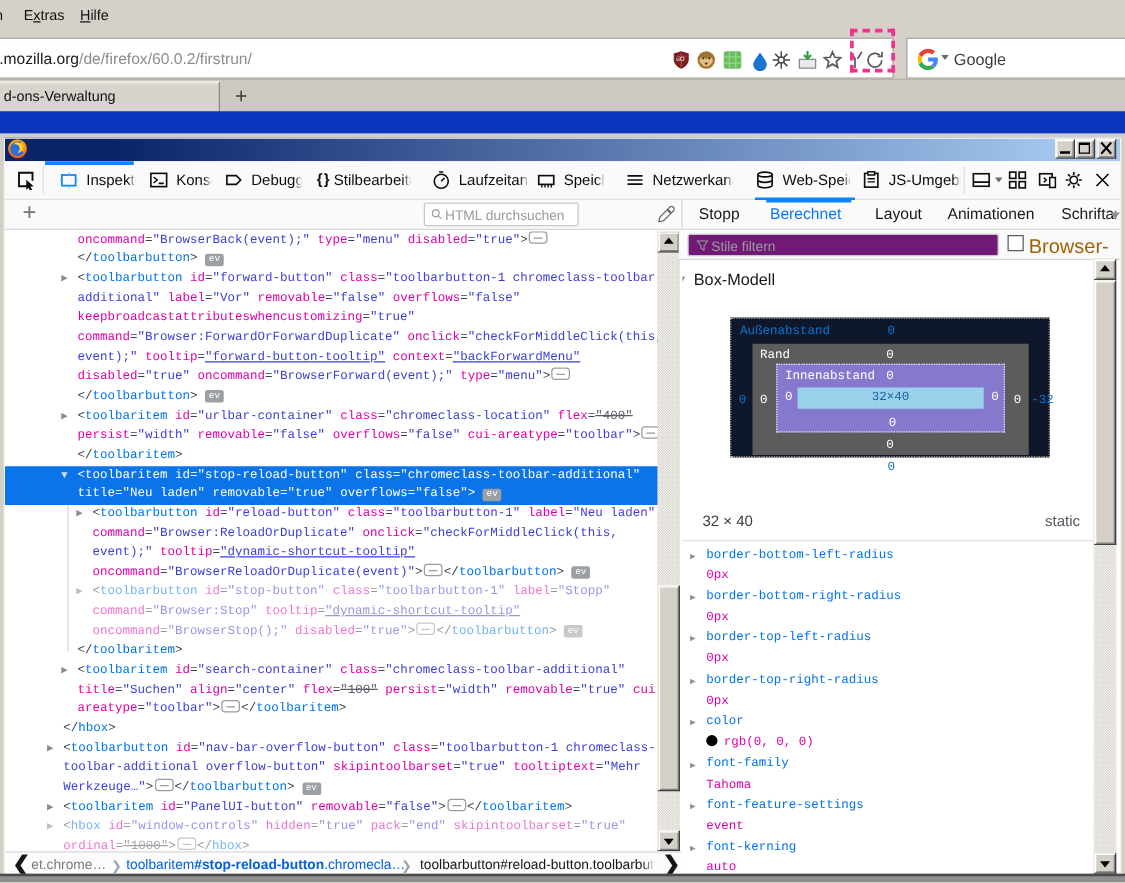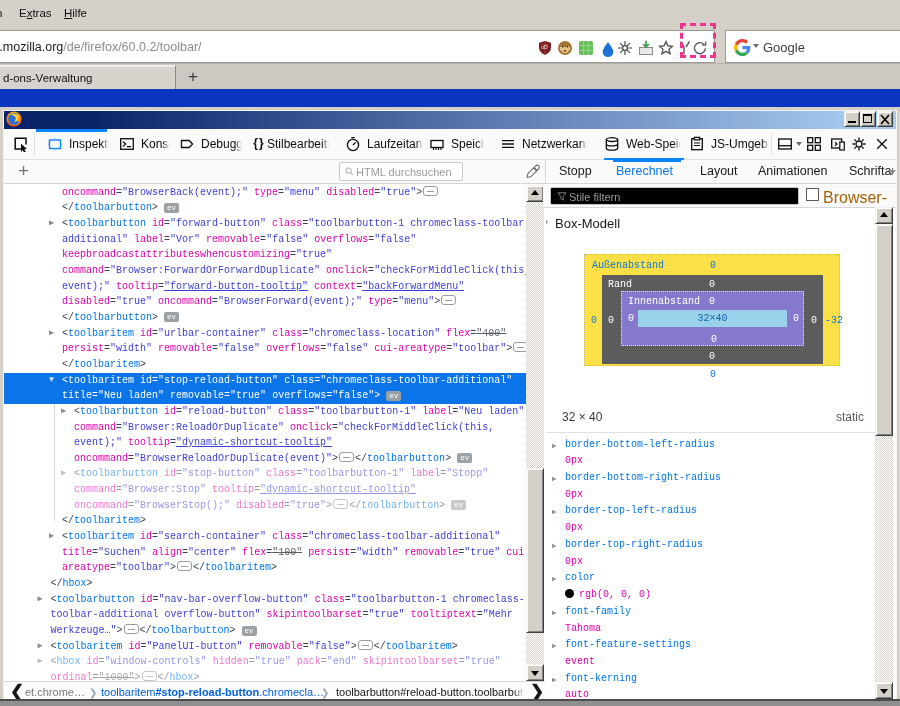--- a/index.html
+++ b/index.html
@@ -29,21 +29,21 @@
 .dtab svg{vertical-align:top;margin-top:0;margin-right:6px}
 .topline{position:absolute;height:2.5px;background:#0a84ff}
 .vsep{position:absolute;top:4px;width:1px;height:22px;background:#e0e0e0}
 
 #row2{position:absolute;left:3px;top:53px;width:894px;height:24px;background:#fafafa;border-bottom:1px solid #d7d7db}
 #srchbox{position:absolute;left:336px;top:2px;width:124px;height:19px;background:#fff;border:1px solid #c8c8cc;border-radius:2px;color:#9a9a9e;font-size:11px;line-height:17px}
 #vsep1{position:absolute;left:542px;top:0;width:1px;height:24px;background:#d7d7db}
 .stab{position:absolute;top:4px;font-size:12.5px;color:#18181a;white-space:nowrap}
 
 #filtrow{position:absolute;left:543px;top:78px;width:354px;height:23px;background:#fafafa;border-bottom:1px solid #d7d7db}
-#filtbox{position:absolute;left:7px;top:2px;width:249px;height:18px;background:#000000;border:1px solid #c8c8cc;border-radius:2px;color:#9a9a9e;font-size:11px;line-height:16px}
+#filtbox{position:absolute;left:7px;top:2px;width:249px;height:18px;background:#701a75;border:1px solid #c8c8cc;border-radius:2px;color:#9a9a9e;font-size:11px;line-height:16px}
 #bscheck{position:absolute;left:263px;top:3px;width:13px;height:13px;background:#fff;border:1px solid #5a5a5e}
 #bslbl{position:absolute;left:280px;top:4px;font-size:16px;color:#a16207}
 
 #markup{position:absolute;left:0;top:78px;width:527px;height:497px;background:#fff;overflow:hidden;font-family:"Liberation Mono",monospace;font-size:10px}
 .selband{position:absolute;left:3px;width:524px;height:31.3px;background:#0a74e8}
 .mrow{position:absolute;height:15.66px;line-height:15.66px;white-space:pre;color:#393f4c}
 .mrow i{font-style:normal}
 i.t{color:#0074e8}
 i.a{color:#dd00a9}
 i.b{color:#393f4c}
@@ -69,21 +69,21 @@
 #crumbs .cs{color:#9aa5b4;font-size:10px;top:5px}
 #crumbs .c2{color:#0060df}
 #crumbs .c3{color:#16161a}
 #crumbs span{position:absolute;top:4px}
 
 #sidebar{position:absolute;left:546px;top:101px;width:329px;height:495px;background:#fff;overflow:hidden}
 #bmhdr{position:absolute;left:9px;top:8px;font-size:13px;color:#18181a}
 .bm{position:absolute;font-family:"Liberation Mono",monospace;font-size:10px;line-height:10px}
 .bmblue{color:#0b76d4}
 .bmwhite{color:#fff}
-#margbox{position:absolute;left:38px;top:46px;width:256px;height:112px;background:#fde047;border:1px dotted #b9b9a0}
+#margbox{position:absolute;left:38px;top:46px;width:256px;height:112px;background:#0f172a;border:1px dotted #b9b9a0}
 #bordbox{position:absolute;left:17px;top:20px;width:221px;height:89px;background:#5c5c5c}
 #padbox{position:absolute;left:19px;top:16px;width:183px;height:55px;background:#8579cd;border:1px dotted #e8e8f8}
 #contbox{position:absolute;left:16px;top:18px;width:149px;height:17px;background:#99d1ea;color:#1762a8;text-align:center;line-height:17px;font-family:"Liberation Mono",monospace;font-size:10px}
 #bmsize{position:absolute;left:16px;top:202px;font-size:12px;color:#39393c}
 #bmpos{position:absolute;left:290px;top:202px;font-size:12px;color:#585860}
 #psep{position:absolute;left:0;top:224px;width:329px;height:1px;background:#e0e0e2}
 .prow{position:absolute;left:19px;font-family:"Liberation Mono",monospace;font-size:10px;line-height:16.7px;white-space:pre}
 .pn{color:#0074e8}
 .pv{color:#dd00a9}
 .parr{position:absolute;left:-13px;top:1px;font-size:7.5px;color:#909095}
@@ -92,21 +92,21 @@
 </style></head>
 <body>
 
 <div id="menubar">
   <span style="left:-4px">n</span>
   <span style="left:19px">E<u>x</u>tras</span>
   <span style="left:64px"><u>H</u>ilfe</span>
 </div>
 <div id="urlrow">
   <div id="urlbar">
-    <div id="urltext">w.mozilla.org<span class="path">/de/firefox/60.0.2/toolbar/</span></div>
+    <div id="urltext">w.mozilla.org<span class="path">/de/firefox/60.0.2/firstrun/</span></div>
     <div style="position:absolute;left:544px;top:9px;width:16px;height:16px"><svg width="16" height="16" viewBox="0 0 16 16">
           <path d="M8 1L14 2.8v4.7c0 3.5-2.6 5.9-6 7.5-3.4-1.6-6-4-6-7.5V2.8z" fill="#7c1f22"></path>
           <path d="M8 2.6v11M4.5 5h7" stroke="#a84a4a" stroke-width="1"></path>
           <text x="4" y="9" font-size="5" fill="#fff" font-family="Liberation Sans">uO</text>
         </svg></div>
 <div style="position:absolute;left:564px;top:9px;width:16px;height:16px"><svg width="16" height="16" viewBox="0 0 16 16">
           <circle cx="8" cy="8" r="7" fill="#a4742f"></circle>
           <circle cx="5.4" cy="8.6" r="2.6" fill="#e3c08a"></circle>
           <circle cx="10.6" cy="8.6" r="2.6" fill="#e3c08a"></circle>
           <ellipse cx="8" cy="10.5" rx="3.4" ry="2.6" fill="#e3c08a"></ellipse>

